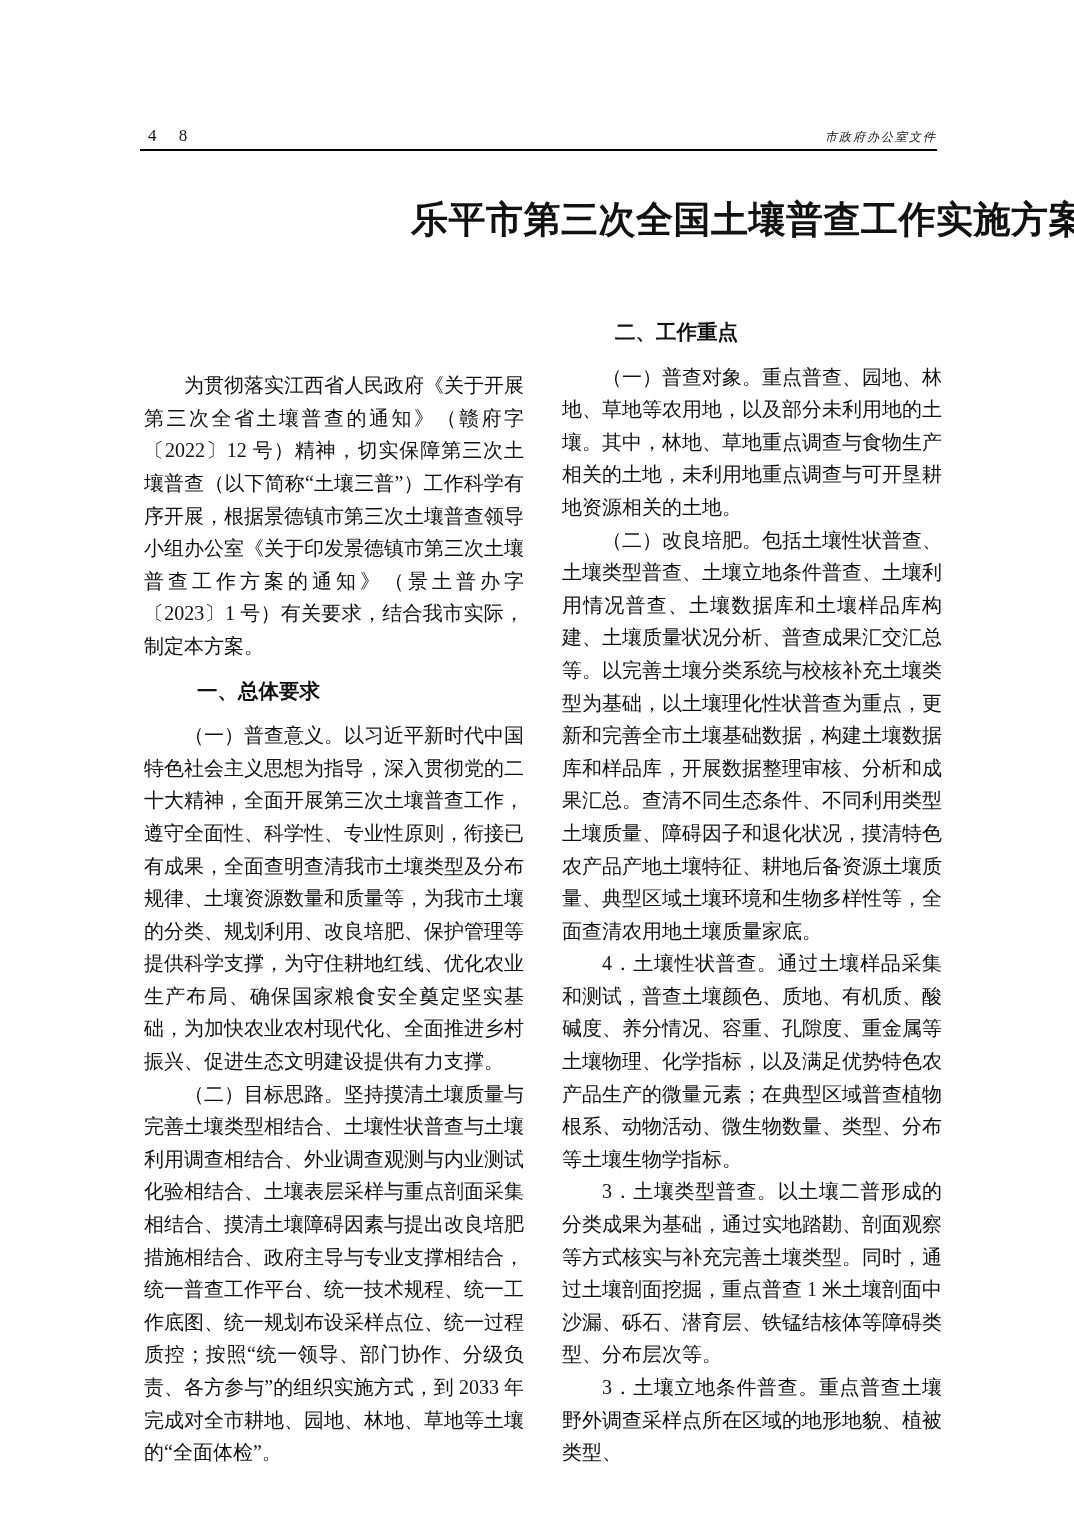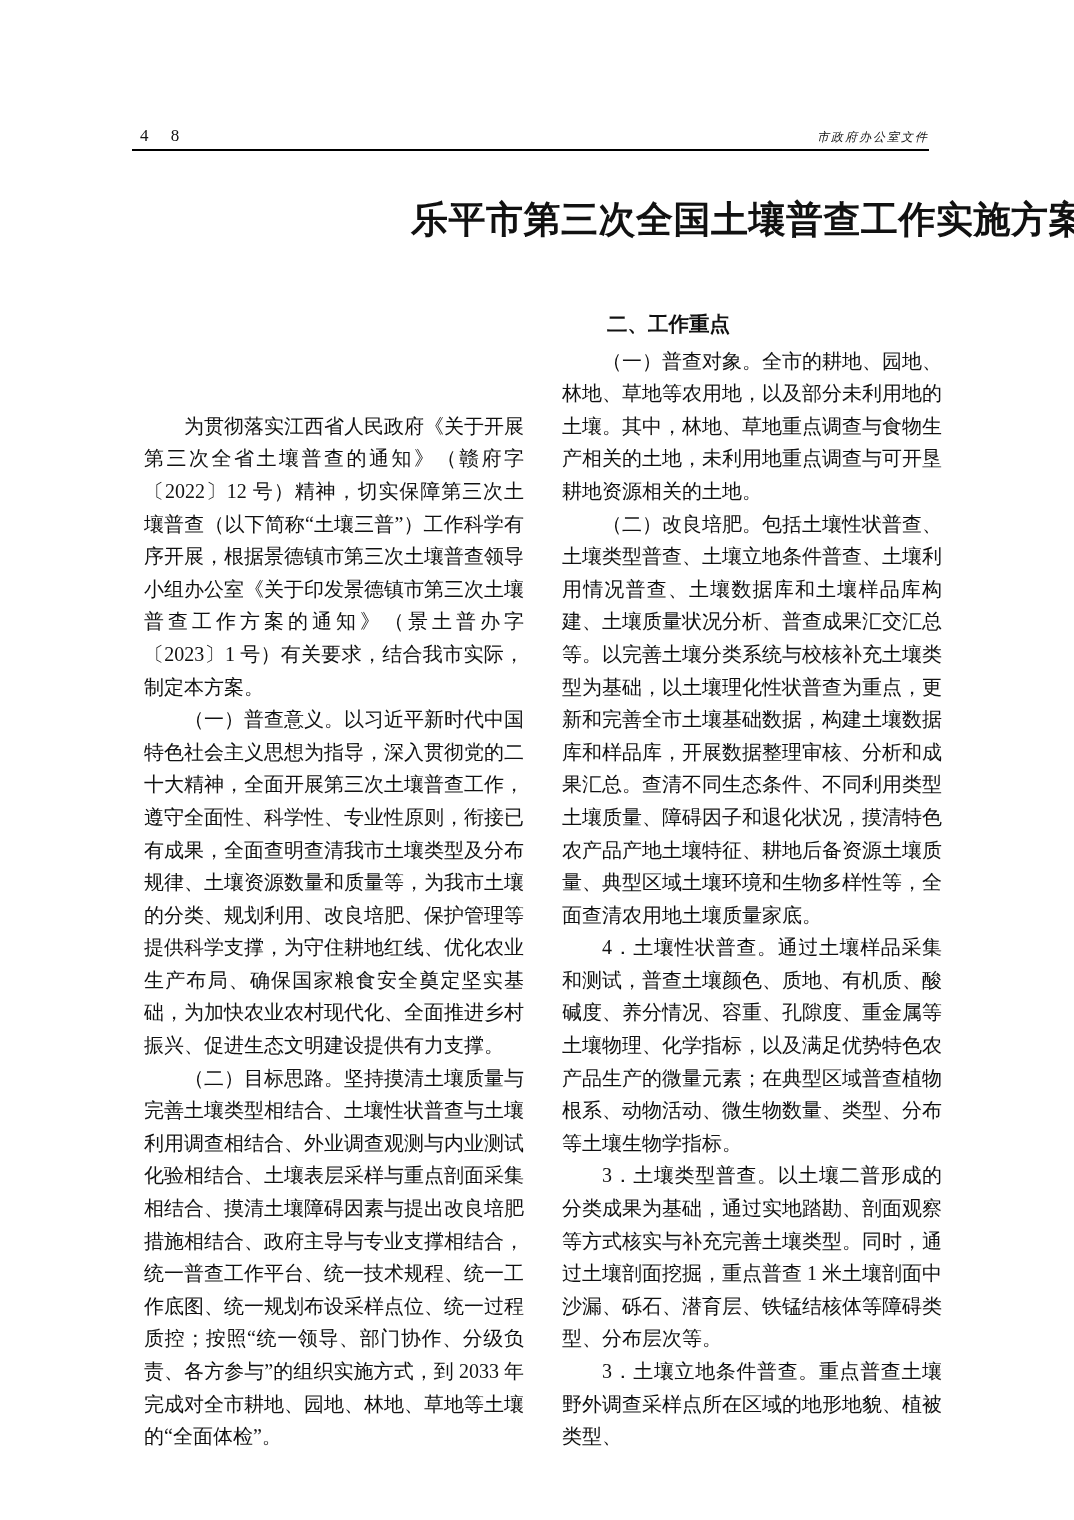--- a/index.html
+++ b/index.html
@@ -7,21 +7,21 @@
     position: relative;
     width: 1074px;
     height: 1520px;
     background: #ffffff;
     font-family: "Liberation Serif", serif;
     color: #111111;
     overflow: hidden;
   }
   .page-header {
     position: absolute;
-    left: 132px;
+    left: 140px;
     top: 126px;
     width: 797px;
     border-bottom: 2px solid #000000;
     display: flex;
     justify-content: space-between;
     align-items: flex-end;
     padding-bottom: 3px;
   }
   .page-number {
     font-size: 17px;
@@ -59,21 +59,21 @@
     font-size: 20px;
     line-height: 32.6px;
     text-align: justify;
     text-justify: inter-ideograph;
   }
   .para {
     margin: 0;
     text-indent: 2em;
   }
   .sec-heading {
-    margin: 4px;
+    margin: 12px;
     font-size: 20.5px;
     line-height: 32.6px;
     text-indent: 2em;
     text-align: left;
     font-family: "Liberation Sans", sans-serif;
     font-weight: 700;
   }
   .kaiti {
   }
 </style>
@@ -86,27 +86,28 @@
     <span class="page-number">4 8</span>
     <span class="header-label">市政府办公室文件</span>
   </header>
 
   <h1 class="doc-title">乐平市第三次全国土壤普查工作实施方案</h1>
 
   <main class="columns">
 
     <section class="col">
       <p class="para">为贯彻落实江西省人民政府《关于开展第三次全省土壤普查的通知》（赣府字〔2022〕12 号）精神，切实保障第三次土壤普查（以下简称“土壤三普”）工作科学有序开展，根据景德镇市第三次土壤普查领导小组办公室《关于印发景德镇市第三次土壤普查工作方案的通知》（景土普办字〔2023〕1 号）有关要求，结合我市实际，制定本方案。</p>
+      <h2 class="sec-heading">一、总体要求</h2>
       <p class="para"><span class="kaiti">（一）普查意义。</span><span>以习近平新时代中国特色社会主义思想为指导，深入贯彻党的二十大精神，全面开展第三次土壤普查工作，遵守全面性、科学性、专业性原则，衔接已有成果，全面查明查清我市土壤类型及分布规律、土壤资源数量和质量等，为我市土壤的分类、规划利用、改良培肥、保护管理等提供科学支撑，为守住耕地红线、优化农业生产布局、确保国家粮食安全奠定坚实基础，为加快农业农村现代化、全面推进乡村振兴、促进生态文明建设提供有力支撑。</span></p>
       <p class="para"><span class="kaiti">（二）目标思路。</span><span>坚持摸清土壤质量与完善土壤类型相结合、土壤性状普查与土壤利用调查相结合、外业调查观测与内业测试化验相结合、土壤表层采样与重点剖面采集相结合、摸清土壤障碍因素与提出改良培肥措施相结合、政府主导与专业支撑相结合，统一普查工作平台、统一技术规程、统一工作底图、统一规划布设采样点位、统一过程质控；按照“统一领导、部门协作、分级负责、各方参与”的组织实施方式，到 2033 年完成对全市耕地、园地、林地、草地等土壤的“全面体检”。</span></p>
     </section>
 
     <section class="col">
       <h2 class="sec-heading">二、工作重点</h2>
-      <p class="para"><span class="kaiti">（一）普查对象。</span><span>全市的耕地、园地、林地、草地等农用地，以及部分未利用地的土壤。其中，林地、草地重点调查与食物生产相关的土地，未利用地重点调查与可开垦耕地资源相关的土地。</span></p>
+      <p class="para"><span class="kaiti">（一）普查对象。</span><span>重点普查、园地、林地、草地等农用地，以及部分未利用地的土壤。其中，林地、草地重点调查与食物生产相关的土地，未利用地重点调查与可开垦耕地资源相关的土地。</span></p>
       <p class="para"><span class="kaiti">（二）改良培肥。</span><span>包括土壤性状普查、土壤类型普查、土壤立地条件普查、土壤利用情况普查、土壤数据库和土壤样品库构建、土壤质量状况分析、普查成果汇交汇总等。以完善土壤分类系统与校核补充土壤类型为基础，以土壤理化性状普查为重点，更新和完善全市土壤基础数据，构建土壤数据库和样品库，开展数据整理审核、分析和成果汇总。查清不同生态条件、不同利用类型土壤质量、障碍因子和退化状况，摸清特色农产品产地土壤特征、耕地后备资源土壤质量、典型区域土壤环境和生物多样性等，全面查清农用地土壤质量家底。</span></p>
       <p class="para"><span>4．土壤性状普查。</span><span>通过土壤样品采集和测试，普查土壤颜色、质地、有机质、酸碱度、养分情况、容重、孔隙度、重金属等土壤物理、化学指标，以及满足优势特色农产品生产的微量元素；在典型区域普查植物根系、动物活动、微生物数量、类型、分布等土壤生物学指标。</span></p>
       <p class="para"><span>3．土壤类型普查。</span><span>以土壤二普形成的分类成果为基础，通过实地踏勘、剖面观察等方式核实与补充完善土壤类型。同时，通过土壤剖面挖掘，重点普查 1 米土壤剖面中沙漏、砾石、潜育层、铁锰结核体等障碍类型、分布层次等。</span></p>
       <p class="para"><span>3．土壤立地条件普查。</span><span>重点普查土壤野外调查采样点所在区域的地形地貌、植被类型、</span></p>
     </section>
 
   </main>
 
 </div>
 

